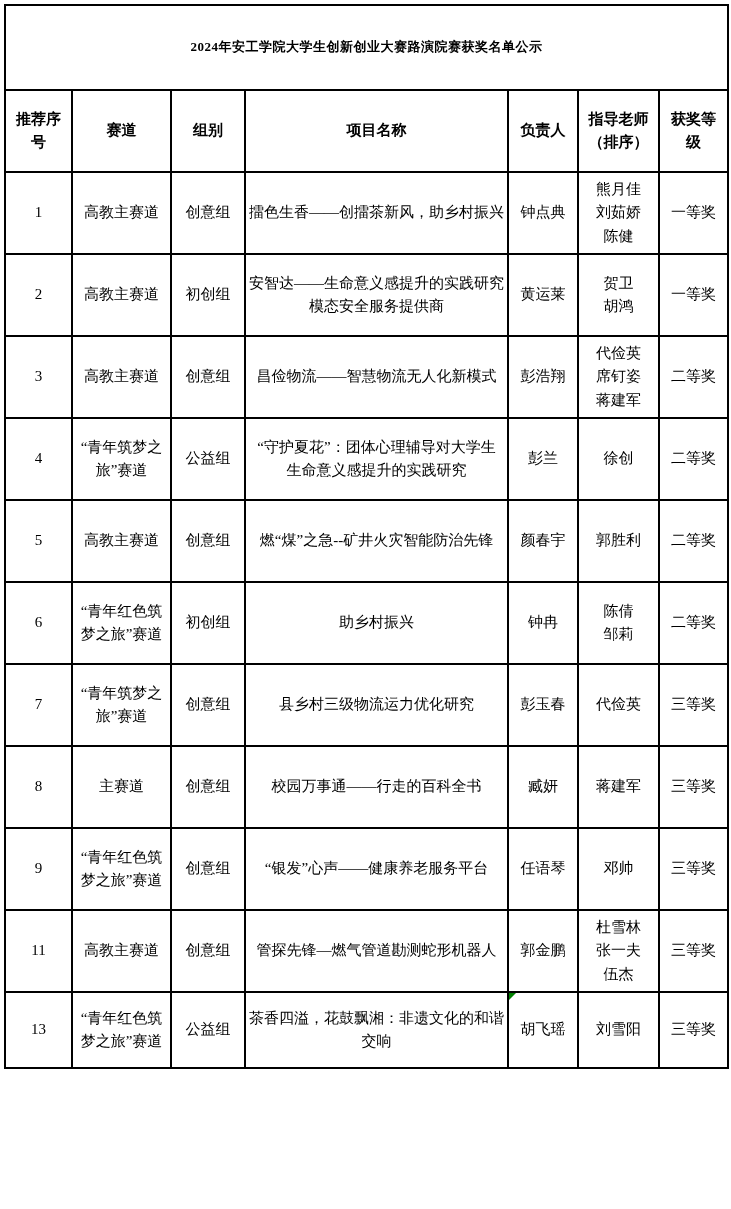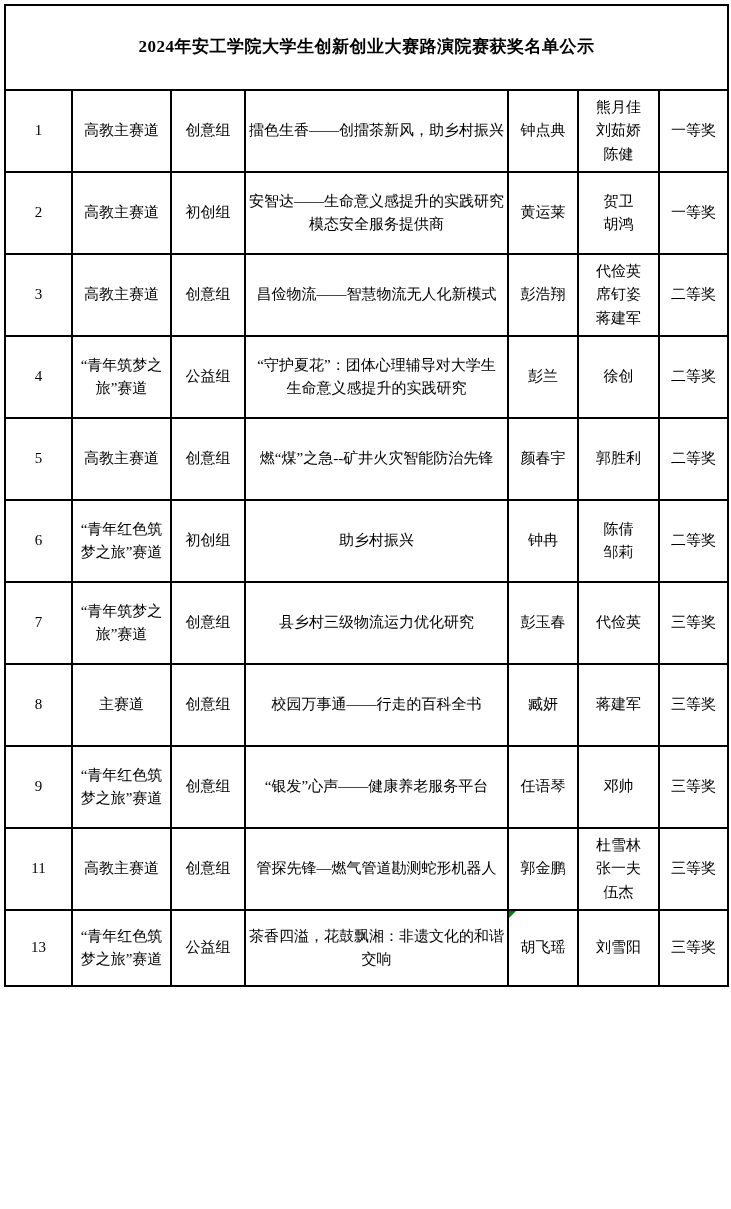--- a/index.html
+++ b/index.html
@@ -25,21 +25,21 @@
     vertical-align: middle;
     padding: 2px 3px;
     white-space: pre-line;
     font-size: 15px;
     line-height: 1.55;
     overflow: hidden;
     position: relative;
   }
   tr.title-row th {
     height: 79px;
-    font-size: 17px;
+    font-size: 13px;
     font-weight: bold;
     letter-spacing: 0.5px;
   }
   tr.header-row th {
     height: 76px;
     font-size: 15px;
     font-weight: bold;
   }
   tbody tr td { height: 76px; }
   tbody tr:last-child td { height: 70px; }
@@ -64,20 +64,32 @@
     <col style="width:74px">
     <col style="width:263px">
     <col style="width:70px">
     <col style="width:81px">
     <col style="width:69px">
   </colgroup>
   <thead>
     <tr class="title-row">
       <th colspan="7">2024年安工学院大学生创新创业大赛路演院赛获奖名单公示</th>
     </tr>
+    <tr class="header-row">
+      <th>推荐序
+号</th>
+      <th>赛道</th>
+      <th>组别</th>
+      <th>项目名称</th>
+      <th>负责人</th>
+      <th>指导老师
+（排序）</th>
+      <th>获奖等
+级</th>
+    </tr>
   </thead>
   <tbody id="table-body">
   <tr>
     <td>1</td>
     <td>高教主赛道</td>
     <td>创意组</td>
     <td>擂色生香——创擂茶新风，助乡村振兴</td>
     <td>钟点典</td>
     <td>熊月佳
 刘茹娇

